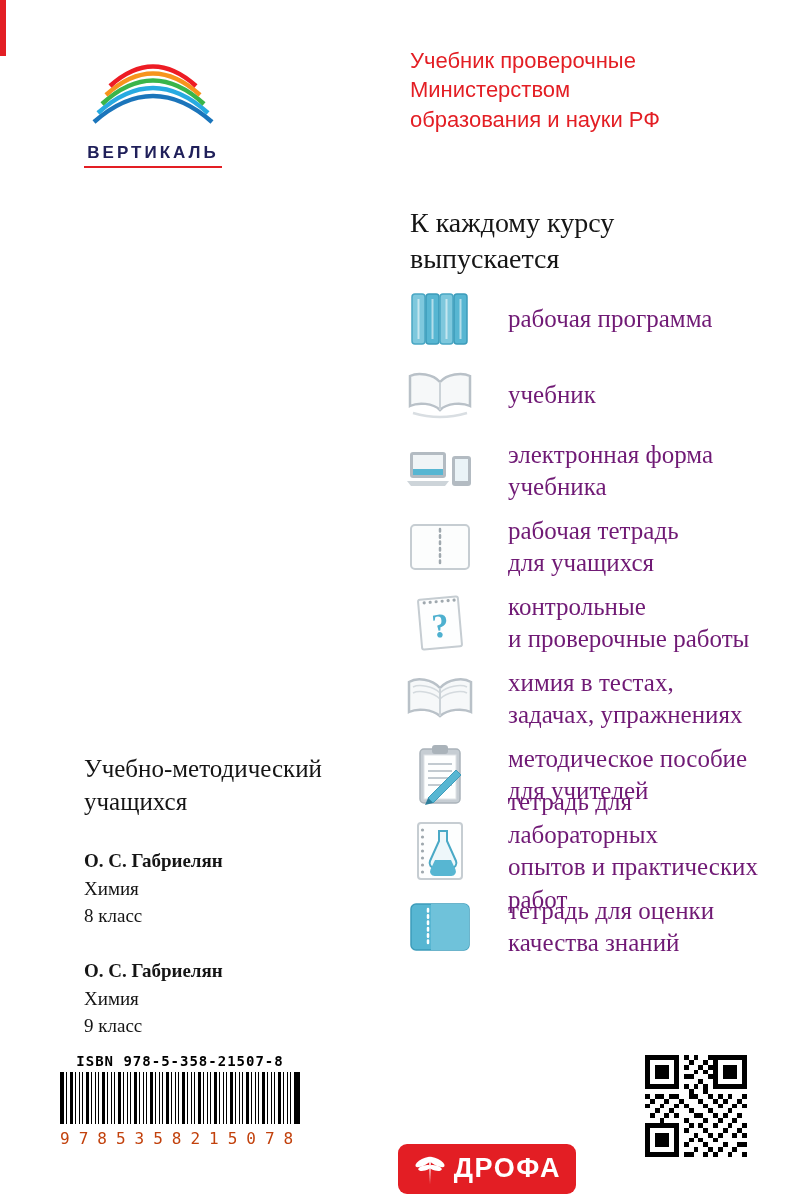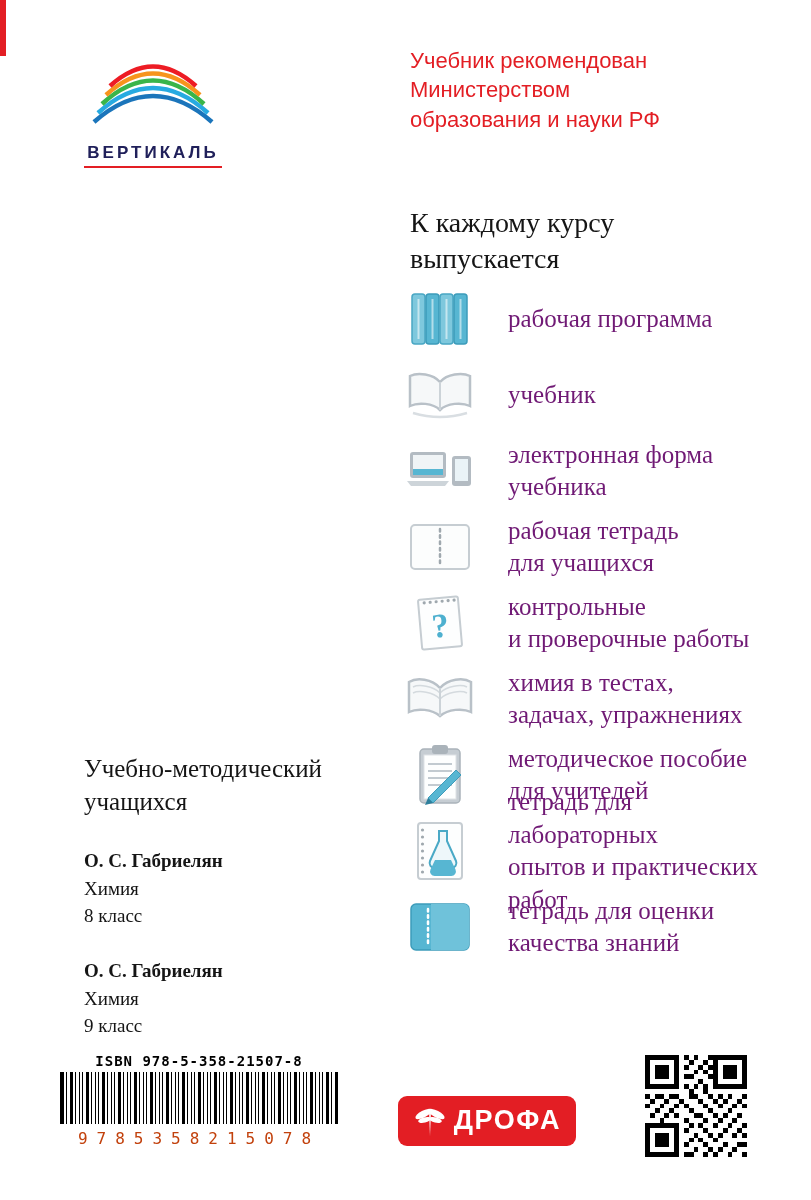--- a/index.html
+++ b/index.html
@@ -43,21 +43,21 @@
   .umk-heading {
     position:absolute; left:84px; top:753px; font-size:25px; line-height:1.3;
     white-space:pre-line; color:#151515;
   }
   .book { position:absolute; left:84px; font-size:19px; line-height:1.45; color:#151515; }
   .book-1 { top:847px; }
   .book-2 { top:957px; }
   .book .author { font-weight:bold; }
 
   
-  .barcode { position:absolute; left:60px; top:1053px; width:278px; background:#fff; }
+  .barcode { position:absolute; left:60px; top:1053px; width:240px; background:#fff; }
   .barcode-isbn {
     font-family:"DejaVu Sans Mono", monospace; font-size:14px; font-weight:bold;
     letter-spacing:1px; text-align:center; color:#000; white-space:nowrap;
   }
   .barcode-bars {
     height:52px; margin-top:3px;
     border-left:3px solid #000; border-right:3px solid #000;
     background:
       repeating-linear-gradient(90deg,
         #000 0px, #000 1.5px, #fff 1.5px, #fff 3px,
@@ -69,21 +69,21 @@
     font-family:"DejaVu Sans Mono", monospace; font-size:16px; letter-spacing:9px;
     text-align:center; margin-top:5px; color:#c2410c; white-space:nowrap;
   }
 
   
   .qr { position:absolute; left:645px; top:1055px; width:102px; height:102px; }
   .qr svg { width:100%; height:100%; shape-rendering:crispEdges; }
 
   
   .drofa {
-    position:absolute; left:398px; top:1096px; width:178px; height:50px;
+    position:absolute; left:398px; top:1144px; width:178px; height:50px;
     background:#e31e24; border-radius:9px;
     display:flex; align-items:center; justify-content:center; gap:7px;
   }
   .drofa-text {
     color:#fff; font-family:"Liberation Sans", sans-serif; font-weight:bold;
     font-size:27px; letter-spacing:1.5px; transform:translateY(-1px);
   }
 </style>
 </head>
 <body>
@@ -97,21 +97,21 @@
       <path d="M6 72 Q65 20 124 72" fill="none" stroke="#1b75bb" stroke-width="4.5"></path>
       <path d="M10 63 Q65 13 120 63" fill="none" stroke="#27aae1" stroke-width="4.5"></path>
       <path d="M14 54 Q65 7 116 54" fill="none" stroke="#39b54a" stroke-width="4.5"></path>
       <path d="M18 45 Q65 2 112 45" fill="none" stroke="#f7941d" stroke-width="4.5"></path>
       <path d="M22 36 Q65 -3 108 36" fill="none" stroke="#ed1c24" stroke-width="4.5"></path>
     </svg>
     <div class="logo-text">ВЕРТИКАЛЬ</div>
     <div class="logo-underline"></div>
   </div>
 
-  <div class="recommendation">Учебник рекомендован
+  <div class="recommendation">Учебник проверочные
 Министерством
 образования и науки РФ</div>
 
   <div class="course-heading">К каждому курсу
 выпускается</div>
 
   <div class="items">
 
     <div class="item">
       <div class="item-icon">

